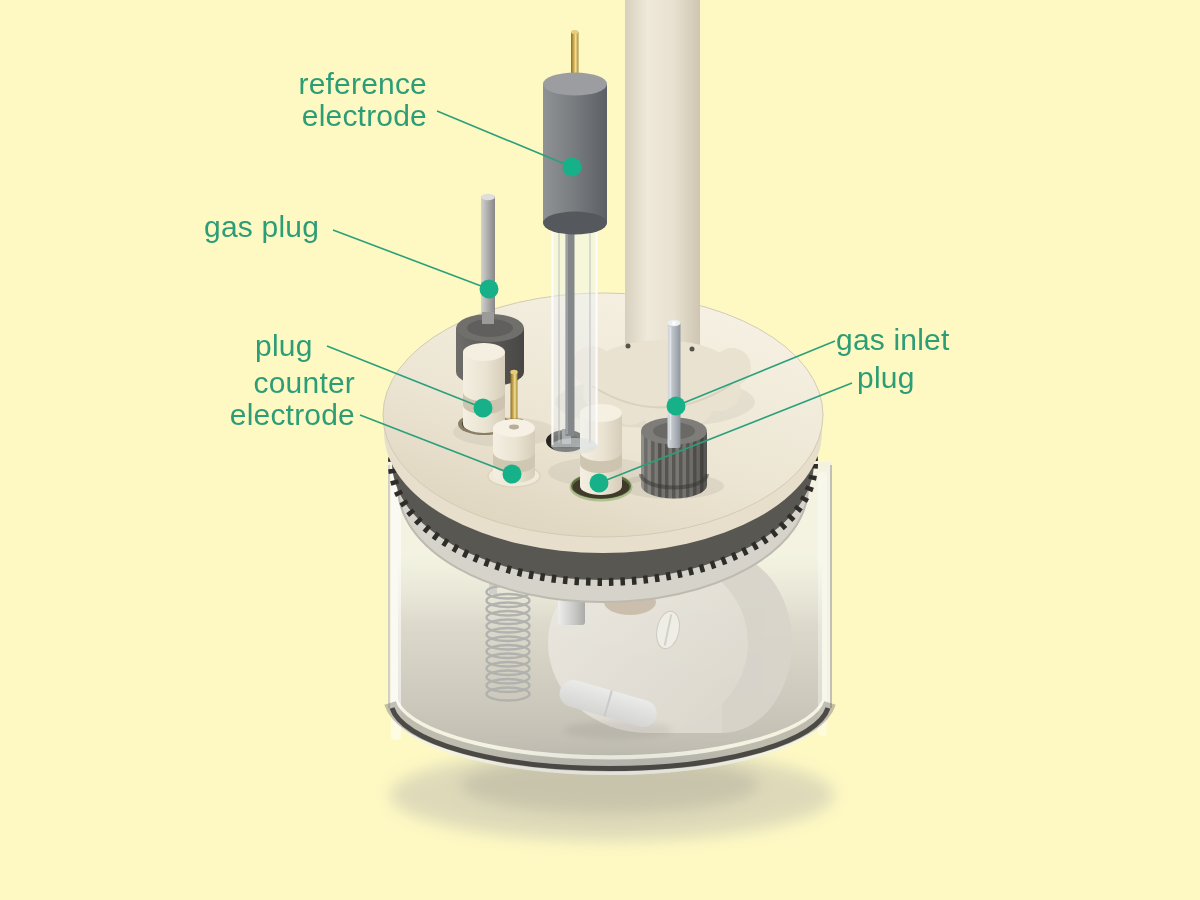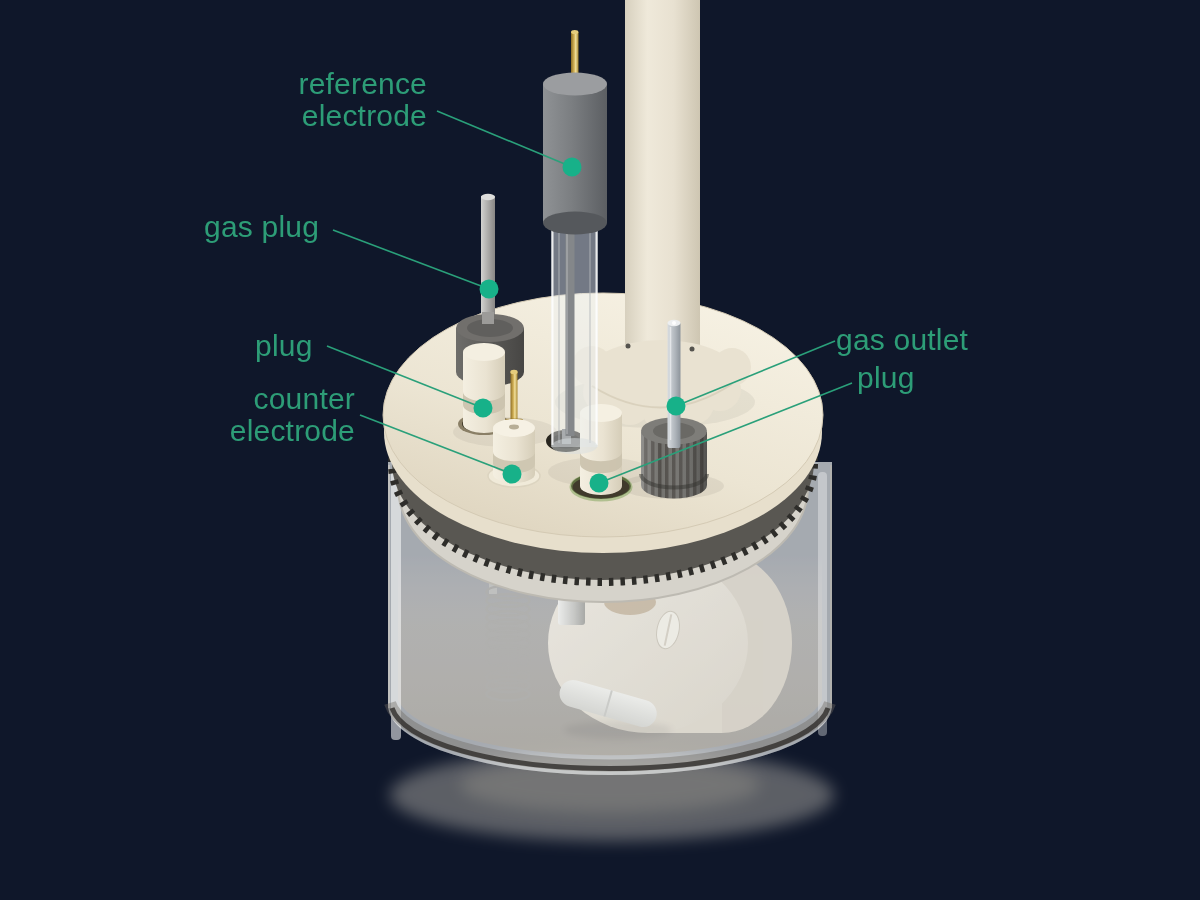--- a/index.html
+++ b/index.html
@@ -1,16 +1,16 @@
 <!DOCTYPE html>
 <html><head>
 <meta charset="utf-8">
 <style>
   html,body{margin:0;padding:0;background:#ffffff;}
-  .stage{position:relative;width:1200px;height:900px;background:#0f172a;overflow:hidden;
+  .stage{position:relative;width:1200px;height:900px;background:#fef9c3;overflow:hidden;
          font-family:"Liberation Sans", sans-serif;}
   .stage svg{position:absolute;left:0;top:0;}
   .callout{position:absolute;font-size:30px;line-height:1.08;color:#2d9d77;
            white-space:pre-line;letter-spacing:.2px;}
   .align-r{text-align:right;}
 </style>
 </head>
 <body>
 
 <div class="stage">
@@ -271,18 +271,18 @@
     <circle cx="512" cy="474" r="9.5" fill="#17b189"></circle>
     <circle cx="676" cy="406" r="9.5" fill="#17b189"></circle>
     <circle cx="599" cy="483" r="9.5" fill="#17b189"></circle>
   </g>
 </svg>
 
 <div class="callout align-r" style="right:773px;top:68px;">reference
 electrode</div>
 <div class="callout" style="left:204px;top:211px;">gas plug</div>
 <div class="callout" style="left:255px;top:330px;">plug</div>
-<div class="callout align-r" style="right:845px;top:383px;">counter
+<div class="callout align-r" style="right:845px;top:367px;">counter
 electrode</div>
-<div class="callout" style="left:836px;top:324px;">gas outlet</div>
+<div class="callout" style="left:836px;top:324px;">gas inlet</div>
 <div class="callout" style="left:857px;top:362px;">plug</div>
 
 </div>
 
 </body></html>

